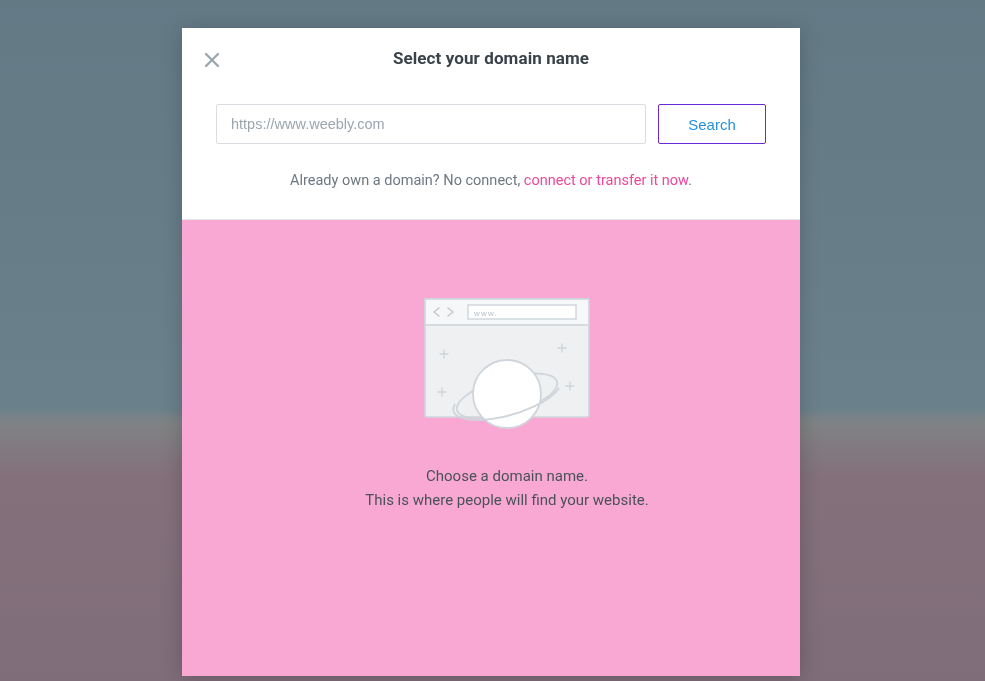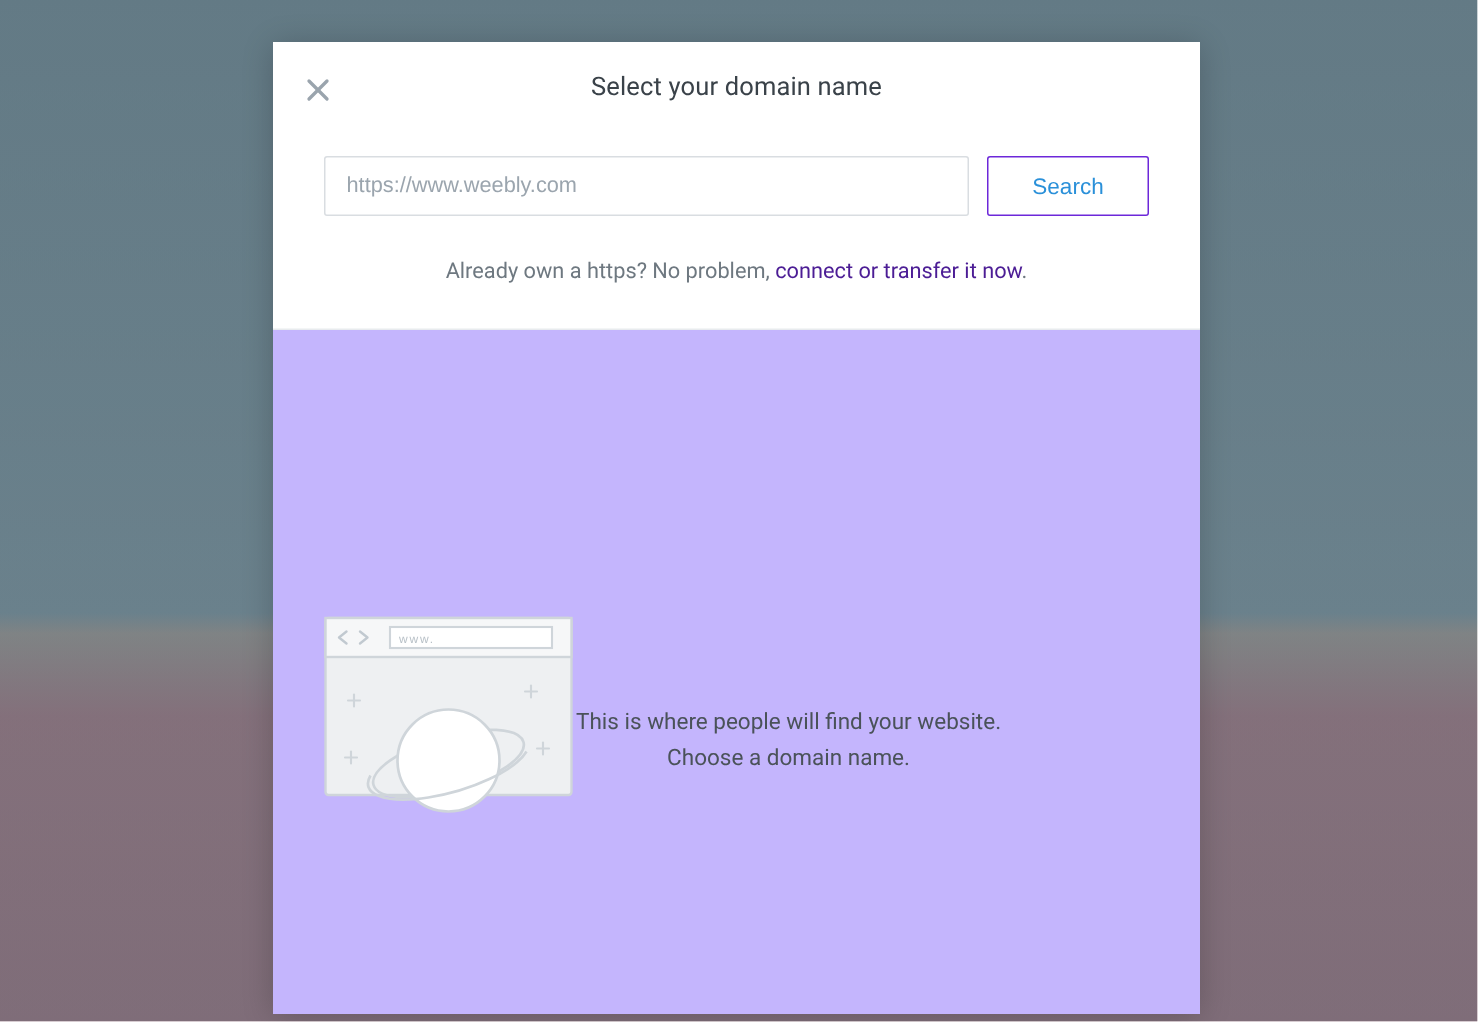--- a/index.html
+++ b/index.html
@@ -41,21 +41,21 @@
       background: transparent;
       border: none;
       cursor: pointer;
       display: flex;
       align-items: center;
       justify-content: center;
     }
     .close-btn svg { stroke: #9aa4ad; }
     .modal-title {
       font-size: 17px;
-      font-weight: 400;
+      font-weight: 700;
       color: #3a4249;
       letter-spacing: 0.1px;
     }
     .search-row {
       display: flex;
       gap: 12px;
       padding: 36px 34px 0 34px;
     }
     .domain-input {
       flex: 1;
@@ -79,32 +79,32 @@
       font-weight: 500;
       cursor: pointer;
     }
     .connect-row {
       text-align: center;
       padding: 28px 20px 30px 20px;
       font-size: 14.5px;
       color: #6e7880;
     }
     .connect-link {
-      color: #4c1d95;
+      color: #ec4899;
       text-decoration: none;
       cursor: pointer;
     }
     .divider {
       border-top: 1px solid #e8ebee;
     }
     .empty-state {
       flex: 1;
-      background: #c4b5fd;
+      background: #f9a8d4;
       display: flex;
-      flex-direction: row;
+      flex-direction: column;
       align-items: center;
       padding-top: 76px;
       padding-left: 32px;
     }
     .illustration {
       width: 170px;
       height: 154px;
       position: relative;
     }
     .empty-text {
@@ -131,21 +131,21 @@
     </button>
     <h1 class="modal-title">Select your domain name</h1>
   </div>
 
   <div class="search-row">
     <input type="text" class="domain-input" placeholder="https://www.weebly.com" style="">
     <button class="search-btn">Search</button>
   </div>
 
   <div class="connect-row">
-    <span>Already own a https? No problem, </span><a class="connect-link">connect or transfer it now</a><span>.</span>
+    <span>Already own a domain? No connect, </span><a class="connect-link">connect or transfer it now</a><span>.</span>
   </div>
 
   <div class="divider"></div>
 
   <div class="empty-state">
     <div class="illustration">
       <svg width="170" height="154" viewBox="0 0 170 154">
 
         <rect x="3" y="3" width="164" height="118" rx="2" fill="#eef0f2" stroke="#cfd5da" stroke-width="1.6"></rect>
 
@@ -169,18 +169,18 @@
           <line x1="148" y1="86" x2="148" y2="94"></line>
             <line x1="144" y1="90" x2="152" y2="90"></line>
         </g>
 
         <ellipse cx="85" cy="100" rx="52" ry="18" fill="none" stroke="#cfd5da" stroke-width="1.8" transform="rotate(-16 85 100)"></ellipse>
         <circle cx="85" cy="98" r="34" fill="#ffffff" stroke="#cfd5da" stroke-width="1.8"></circle>
         <path d="M 33 108 A 52 18 -16 0 0 137 92" fill="none" stroke="#cfd5da" stroke-width="1.8"></path>
       </svg>
     </div>
     <div class="empty-text">
+      <div>Choose a domain name.</div>
       <div>This is where people will find your website.</div>
-      <div>Choose a domain name.</div>
     </div>
   </div>
 
 </div>
 
 </body></html>

